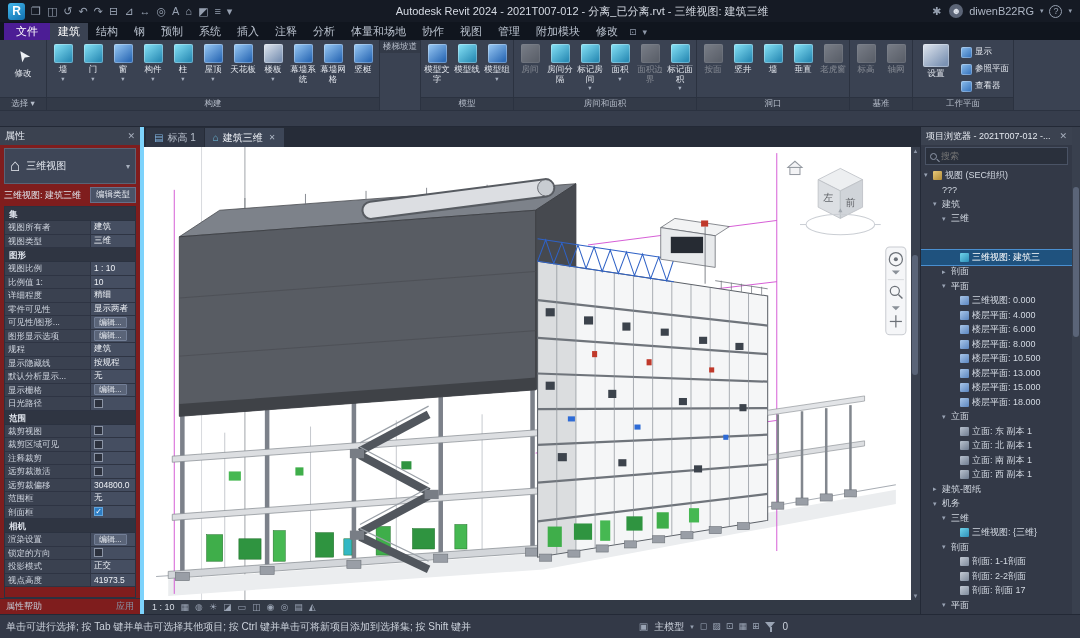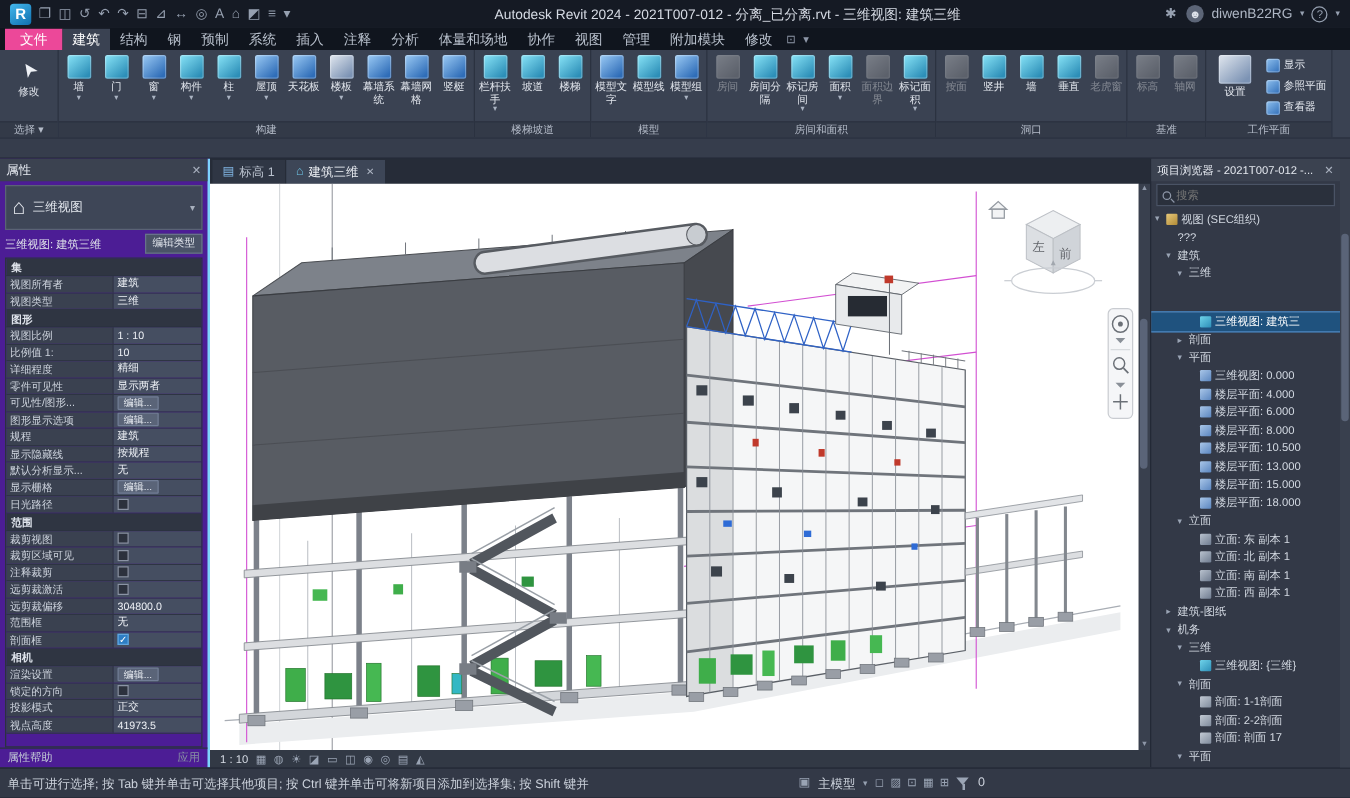--- a/index.html
+++ b/index.html
@@ -13,21 +13,21 @@
   #qat{display:flex;align-items:center;gap:2px;}
   .qicon{font-size:11px;color:#96a0b0;padding:0 2px;line-height:1;}
   .tb-title{flex:1;text-align:center;color:#d6dbe4;font-size:11px;white-space:nowrap;overflow:hidden;}
   .tb-right{display:flex;align-items:center;gap:6px;flex:none;}
   .avatar{width:14px;height:14px;border-radius:50%;background:#5c6577;color:#dfe4ec;font-size:9px;display:flex;align-items:center;justify-content:center;}
   .helpq{width:13px;height:13px;border-radius:50%;border:1px solid #96a0b0;font-size:9px;display:flex;align-items:center;justify-content:center;color:#96a0b0;}
   .caret{font-size:7px;color:#96a0b0;}
 
   
   #tabrow{height:18px;background:#10151e;display:flex;align-items:flex-end;padding-left:4px;flex:none;font-size:11px;}
-  .filetab{background:#ec4899;color:#fff;padding:0 12px;height:17px;display:flex;align-items:center;flex:none;text-align:right;}
+  .filetab{background:#4c1d95;color:#fff;padding:0 12px;height:17px;display:flex;align-items:center;flex:none;text-align:right;}
   .rtab{padding:0 8px;color:#b9c1cd;height:17px;display:flex;align-items:center;white-space:nowrap;}
   .rtab.active{background:#3a4252;color:#fff;}
   .rtab-extra{color:#8e97a8;font-size:9px;padding:0 3px;height:17px;display:flex;align-items:center;}
 
   
   #ribbon{height:70px;background:#3a4252;flex:none;display:flex;overflow:hidden;}
   .rgroup{display:flex;flex-direction:column;border-right:1px solid #2b3240;flex:none;}
   .rtools{flex:1;display:flex;align-items:stretch;padding:1px 1px 0;}
   .rtool{width:30px;display:flex;flex-direction:column;align-items:center;padding-top:3px;}
   .rtool.big{width:44px;}
@@ -48,21 +48,21 @@
   .srow{display:flex;align-items:center;gap:3px;height:17px;}
   .sic{width:11px;height:11px;border-radius:2px;background:linear-gradient(140deg,#8fc0ee,#2f6db8);box-shadow:inset 0 0 0 1px rgba(255,255,255,.28);flex:none;}
   .slabel{font-size:8.5px;color:#e2e6ed;white-space:nowrap;}
 
   #optionsbar{height:17px;background:#363d4c;border-top:1px solid #2b3240;border-bottom:1px solid #232936;flex:none;}
 
   
   #main{flex:1;display:flex;min-height:0;}
 
   
-  #props{width:168px;background:#4c1d95;flex:none;display:flex;flex-direction:column;border-right:2px solid #7dd3fc;color:#cdd3dd;}
+  #props{width:144px;background:#7f1d1d;flex:none;display:flex;flex-direction:column;border-right:4px solid #7dd3fc;color:#cdd3dd;}
   .phead{height:18px;display:flex;align-items:center;padding:0 5px;font-size:10px;color:#e3e7ee;background:#3b4250;flex:none;}
   .phx{margin-left:auto;font-size:9px;color:#a7afbd;}
   .typebox{margin:3px 4px 2px;height:36px;border:1px solid #5a6375;background:#3e4657;display:flex;align-items:center;gap:6px;padding:0 5px;flex:none;}
   .typeicon{font-size:17px;color:#e8ebf1;}
   .typelabel{font-size:10px;color:#e3e7ee;}
   .typedd{margin-left:auto;font-size:8px;color:#a7afbd;}
   .instrow{height:18px;display:flex;align-items:center;padding:0 4px;gap:4px;flex:none;font-size:9px;}
   .instname{flex:1;white-space:nowrap;overflow:hidden;color:#dfe3ea;}
   .edittype{background:#4a5367;border:1px solid #67718a;font-size:8.5px;color:#e2e6ed;padding:1px 5px;font-family:inherit;white-space:nowrap;}
   .prows{flex:1;overflow:hidden;margin:2px 4px 0;border:1px solid #2b3240;}
@@ -241,35 +241,20 @@
             <div class="rlabel">幕墙网格</div>
           </div>
           <div class="rtool">
             <div class="ric ic-blue"></div>
             <div class="rlabel">竖梃</div>
           </div>
         </div>
         <div class="rglabel">构建</div>
       </div>
       <div class="rgroup">
-        <div class="rtools">
-          <div class="rtool">
-            <div class="ric ic-teal"></div>
-            <div class="rlabel">栏杆扶手</div>
-            <div class="rcaret">▾</div>
-          </div>
-          <div class="rtool">
-            <div class="ric ic-teal"></div>
-            <div class="rlabel">坡道</div>
-          </div>
-          <div class="rtool">
-            <div class="ric ic-teal"></div>
-            <div class="rlabel">楼梯</div>
-          </div>
-        </div>
         <div class="rglabel">楼梯坡道</div>
       </div>
       <div class="rgroup">
         <div class="rtools">
           <div class="rtool">
             <div class="ric ic-blue"></div>
             <div class="rlabel">模型文字</div>
           </div>
           <div class="rtool">
             <div class="ric ic-teal"></div>

